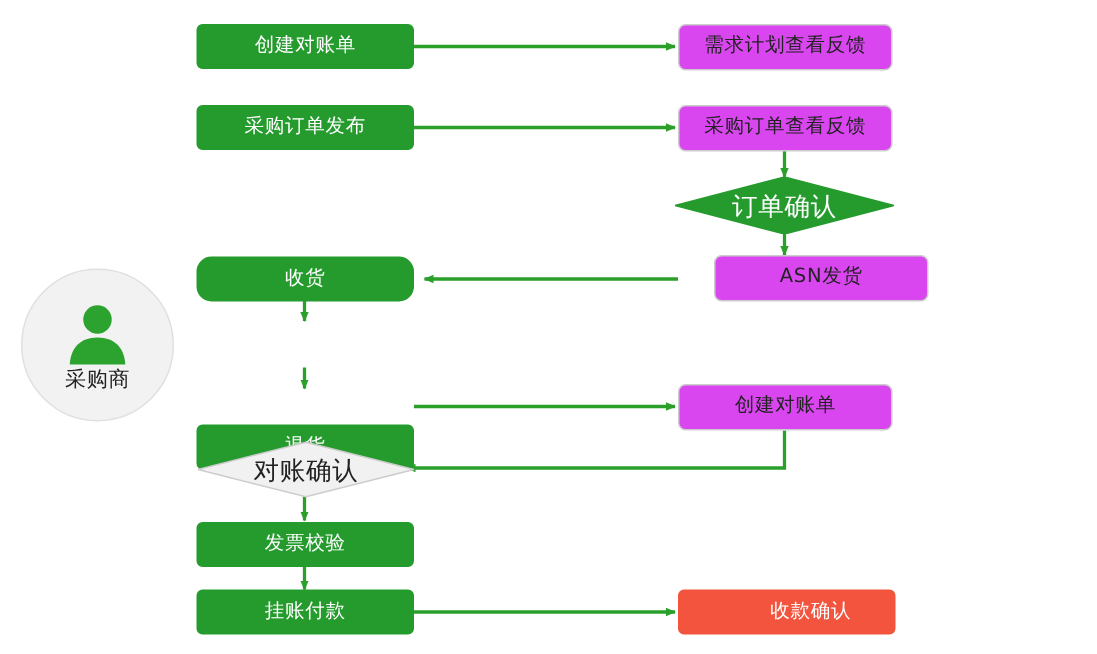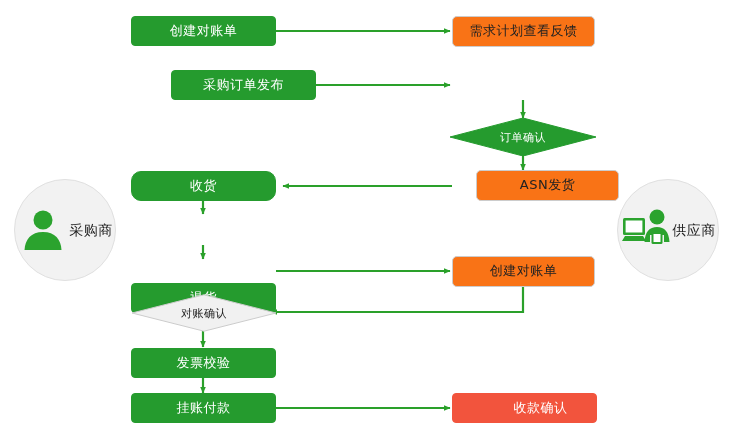--- a/index.html
+++ b/index.html
@@ -37,21 +37,21 @@
     white-space: nowrap;
     z-index: 5;
   }
   .node-green {
     background: #259b2e;
     color: #ffffff;
     border-radius: 4px;
     border: 1px solid #259b2e;
   }
   .node-gray {
-    background: #f97316;
+    background: #d946ef;
     color: #222222;
     border: 1px solid #cccccc;
     border-radius: 5px;
   }
   .node-red {
     background: #f2543d;
     color: #ffffff;
     border-radius: 4px;
     border: 1px solid #f2543d;
     padding-left: 32px;
@@ -67,36 +67,36 @@
   }
   .diamond-label {
     position: absolute;
     left: 0;
     top: 0;
     width: 100%;
     height: 100%;
     display: flex;
     align-items: center;
     justify-content: center;
-    font-size: 11px;
+    font-size: 17px;
     letter-spacing: 0.5px;
     white-space: nowrap;
   }
   .diamond-green .diamond-label { color: #ffffff; }
   .diamond-gray .diamond-label { color: #222222; }
 
   .actor {
     position: absolute;
     width: 100px;
     height: 100px;
     border-radius: 50%;
     background: #f2f2f2;
     border: 1px solid #e0e0e0;
     display: flex;
-    flex-direction: row;
+    flex-direction: column;
     align-items: center;
     justify-content: center;
     z-index: 5;
   }
   .actor-icon {
     width: 52px;
     height: 44px;
     display: block;
     margin-bottom: 1px;
   }
@@ -145,45 +145,36 @@
   </svg>
 
   <div class="actor" style="left:14px; top:179px;">
     <svg class="actor-icon" viewBox="0 0 52 44">
       <circle cx="26" cy="12" r="9.5" fill="#2ba32e"></circle>
       <path d="M26,24 C14,24 8,31.5 7.5,42 L44.5,42 C44,31.5 38,24 26,24 Z" fill="#2ba32e"></path>
     </svg>
     <span class="actor-label">采购商</span>
   </div>
 
-  <div class="actor" style="left:617px; top:179px;">
-    <svg class="actor-icon" viewBox="0 0 52 44">
-      <rect x="3" y="10" width="22" height="17" rx="1.5" fill="#2ba32e"></rect>
-      <rect x="5.6" y="12.5" width="16.8" height="12" fill="#ffffff"></rect>
-      <path d="M5,28 L23,28 L26,33 L2,33 Z" fill="#2ba32e"></path>
-      <circle cx="37" cy="9" r="7.5" fill="#2ba32e"></circle>
-      <path d="M37,19 C29.5,19 25,24 24.5,34 L30,34 L30,27 L44,27 L44,34 L49.5,34 C49,24 44.5,19 37,19 Z" fill="#2ba32e"></path>
-      <rect x="31.5" y="24" width="11" height="12" rx="1.5" fill="#2ba32e"></rect>
-      <rect x="33.5" y="26" width="7" height="8" fill="#ffffff"></rect>
-    </svg>
-    <span class="actor-label">供应商</span>
-  </div>
 
   <div class="node node-green" style="left:131px; top:16px; width:145px; height:30px;">
     <span>创建对账单</span>
   </div>
 
   <div class="node node-gray" style="left:452px; top:16px; width:143px; height:31px;">
     <span>需求计划查看反馈</span>
   </div>
 
-  <div class="node node-green" style="left:131px; top:70px; width:145px; height:30px;margin-left:40px;">
+  <div class="node node-green" style="left:131px; top:70px; width:145px; height:30px;">
     <span>采购订单发布</span>
   </div>
 
+  <div class="node node-gray" style="left:452px; top:70px; width:143px; height:31px;">
+    <span>采购订单查看反馈</span>
+  </div>
 
   <div class="diamond-wrap diamond-green" style="left:450px; top:118px; width:146px; height:38px;">
     <svg width="146" height="38" viewBox="0 0 146 38">
       <polygon points="73,0 146,19 73,38 0,19" fill="#259b2e" stroke="#259b2e" stroke-width="1"></polygon>
     </svg>
     <div class="diamond-label">订单确认</div>
   </div>
 
   <div class="node node-gray" style="left:452px; top:170px; width:143px; height:31px;margin-left:24px;">
     <span>ASN发货</span>

